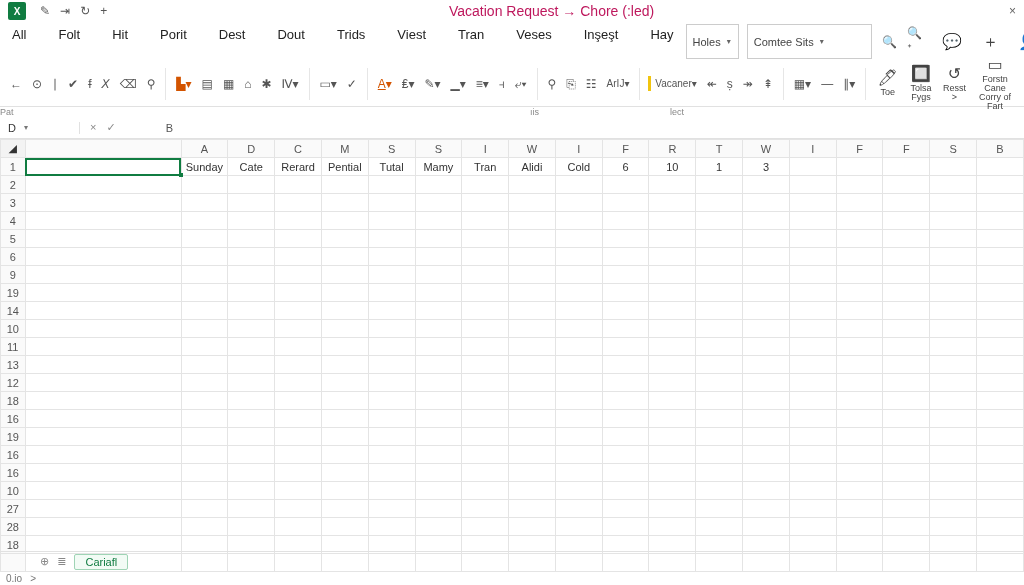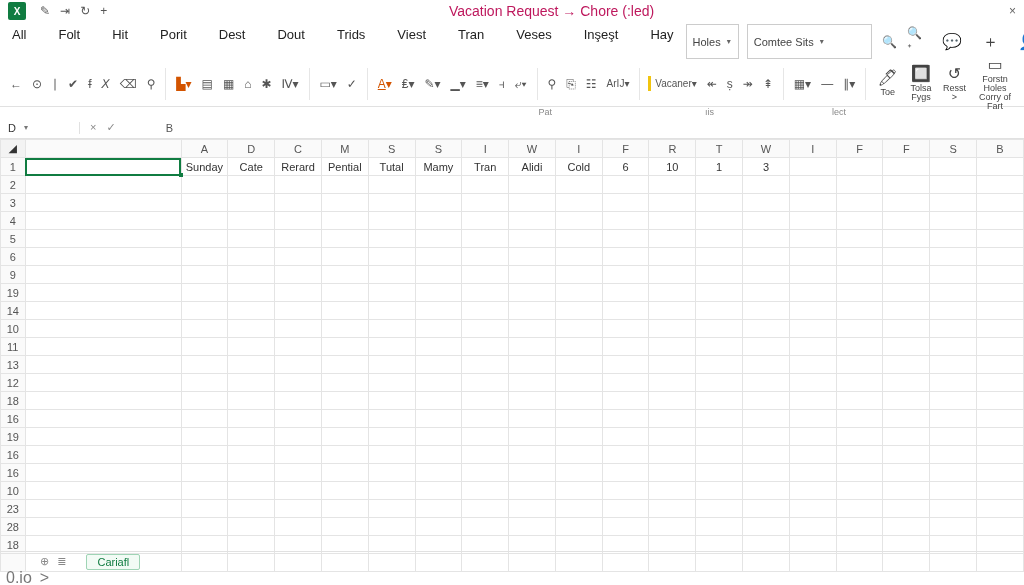--- a/index.html
+++ b/index.html
@@ -22,21 +22,21 @@
   .ribbon .sep { width: 1px; height: 32px; background: #e6e6e6; margin: 0 2px; }
   .rb { color: #555; font-size: 12px; display: flex; align-items: center; cursor: pointer; padding: 2px; }
   .sel { display: flex; align-items: center; border: 1px solid #ccc; padding: 2px 6px; font-size: 11px; color: #444; gap: 6px; cursor: pointer; }
   .sel .caret { font-size: 8px; color: #666; }
   .sel.font { width: 128px; }
   .sel.style { width: 54px; text-align: right; }
   .big-btn { display: flex; flex-direction: column; align-items: center; justify-content: center; gap: 2px; width: 34px; font-size: 9px; color: #444; text-align: center; line-height: 1; cursor: pointer; }
   .big-btn .ic { font-size: 16px; }
   .big-btn.wide { width: 52px; }
   .section-label-row { display:flex; font-size:9px; color:#888; }
-  .section-label-row span { text-align:right;margin-left:22px; }
+  .section-label-row span { text-align:left; }
 
   
   .formula-bar { display: flex; align-items: center; height: 22px; border-bottom: 1px solid #e1e1e1; font-size: 11px; }
   .name-box { width: 80px; border-right: 1px solid #e1e1e1; padding-left: 8px; display: flex; align-items: center; gap: 8px; }
   .name-box .caret { font-size: 8px; color: #777; }
   .fb-ctrls { display: flex; gap: 10px; padding: 0 10px; color: #888; }
   .fb-label { padding-left: 40px; color: #555; }
 
   
   .grid-wrap { position: relative; }
@@ -48,22 +48,22 @@
   .corner { width: 22px; background: #f3f3f3; }
   .sel-cell { outline: 2px solid #107c41; outline-offset: -2px; position: relative; }
   .sel-cell::after { content:""; position:absolute; right:-2px; bottom:-2px; width:4px; height:4px; background:#107c41; }
 
   .wide-col { width: 140px; }
   .norm-col { width: 42px; }
 
   
   .sheet-bar { position: absolute; bottom: 14px; left: 0; right: 0; height: 20px; display: flex; align-items: center; gap: 8px; padding-left: 40px; border-top: 1px solid #e1e1e1; font-size: 11px; }
   .sheet-nav { color: #888; cursor: pointer; }
-  .sheet-tab { border: 1px solid #9fd4b5; background: #f2fbf5; color: #107c41; padding: 1px 10px; border-radius: 2px; cursor: pointer; margin-left: 12px; }
-  .status-bar { position: absolute; bottom: 0; left: 0; right: 0; height: 14px; font-size: 16px; color: #777; display: flex; align-items: center; padding-left: 6px; gap: 8px; }
+  .sheet-tab { border: 1px solid #9fd4b5; background: #f2fbf5; color: #107c41; padding: 1px 10px; border-radius: 2px; cursor: pointer; }
+  .status-bar { position: absolute; bottom: 0; left: 0; right: 0; height: 14px; font-size: 10px; color: #777; display: flex; align-items: center; padding-left: 6px; gap: 8px; }
 </style>
 </head>
 <body>
 
 <div class="title-bar">
   <div class="app-badge">X</div>
   <div class="title-icons">
     <span>✎</span>
     <span>⇥</span>
     <span>↻</span>
@@ -168,21 +168,21 @@
   <div class="big-btn">
       <span class="ic">🔲</span>
       <span>Tolsa Fygs</span>
     </div>
   <div class="big-btn">
       <span class="ic">↺</span>
       <span>Resst &gt;</span>
     </div>
   <div class="big-btn wide">
       <span class="ic">▭</span>
-      <span>Forstn Holes Corry of Fart</span>
+      <span>Forstn Cane Corry of Fart</span>
     </div>
 </div>
 
 <div class="section-label-row">
   <span style="width:530px;">Pat</span>
   <span style="width:140px;">ıis</span>
   <span style="width:110px;">lect</span>
 </div>
 
 <div class="formula-bar">
@@ -658,21 +658,21 @@
           <td></td>
           <td></td>
           <td></td>
           <td></td>
           <td></td>
           <td></td>
           <td></td>
           <td></td>
         </tr>
         <tr>
-          <th class="row-head">23</th>
+          <th class="row-head">27</th>
           <td></td>
           <td></td>
           <td></td>
           <td></td>
           <td></td>
           <td></td>
           <td></td>
           <td></td>
           <td></td>
           <td></td>

